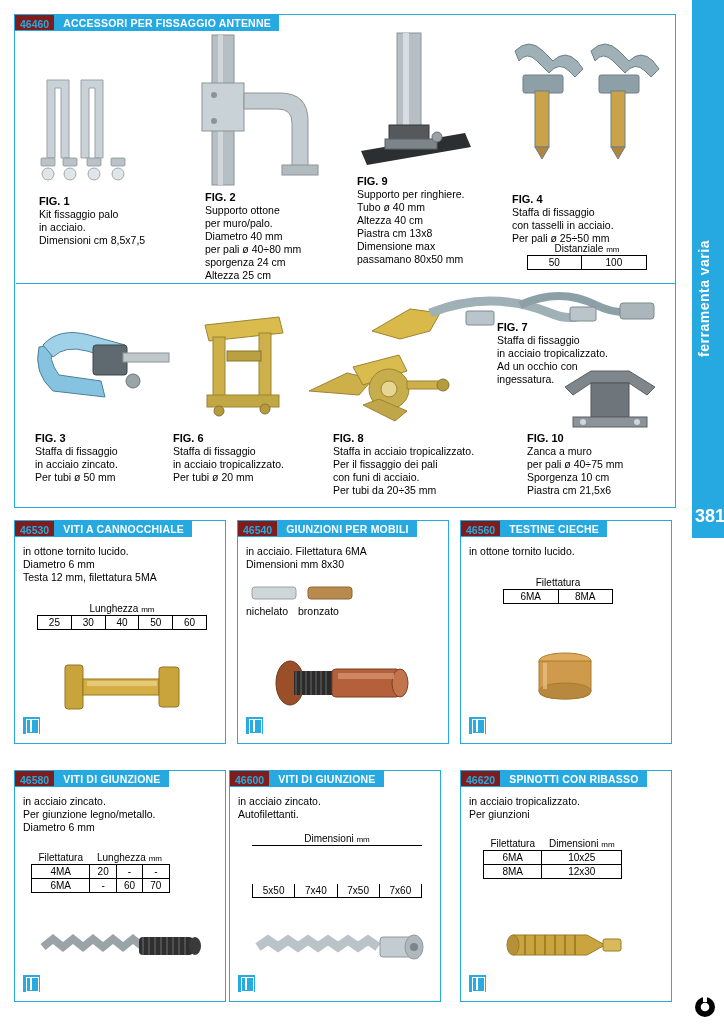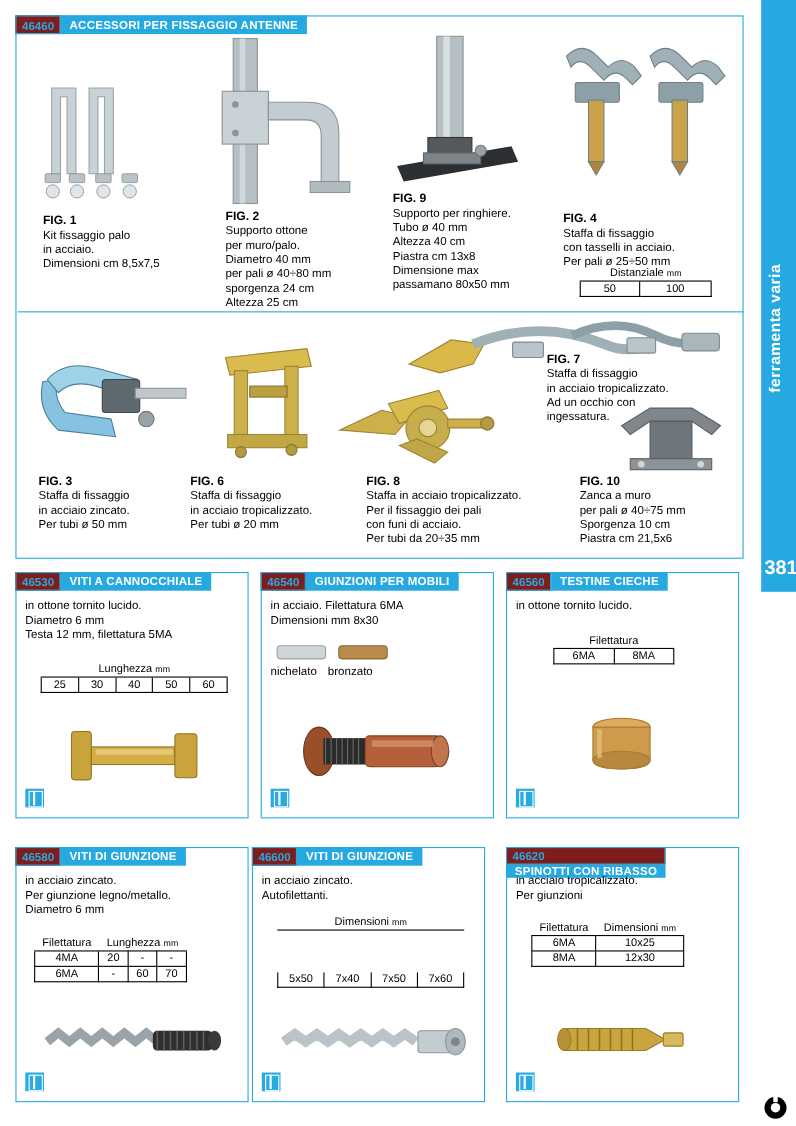--- a/index.html
+++ b/index.html
@@ -532,21 +532,21 @@
         <ellipse cx="160" cy="28" rx="9" ry="12" fill="#aeb8bd" stroke="#8f989d"></ellipse>
         <circle cx="160" cy="28" r="4" fill="#7d868b"></circle>
       </svg>
     </div>
     <div style="position:absolute; left:8px; top:204px;">
       <span class="blue-chip"></span>
     </div>
   </div>
 
   <div class="box" style="left:460px; top:770px; width:212px; height:232px;">
-    <div class="hdr" style="left:-1px; top:-1px;flex-direction:column;">
+    <div class="hdr" style="left:-1px; top:-1px;">
       <div class="code">46620</div>
       <div class="title">SPINOTTI CON RIBASSO</div>
     </div>
     <div class="txt" style="position:absolute; left:8px; top:24px; width:200px;">
       <div>in acciaio tropicalizzato.</div>
       <div>Per giunzioni</div>
     </div>
     <table class="dim" style="position:absolute; left:22px; top:66px;">
       <tbody>
           <tr>

